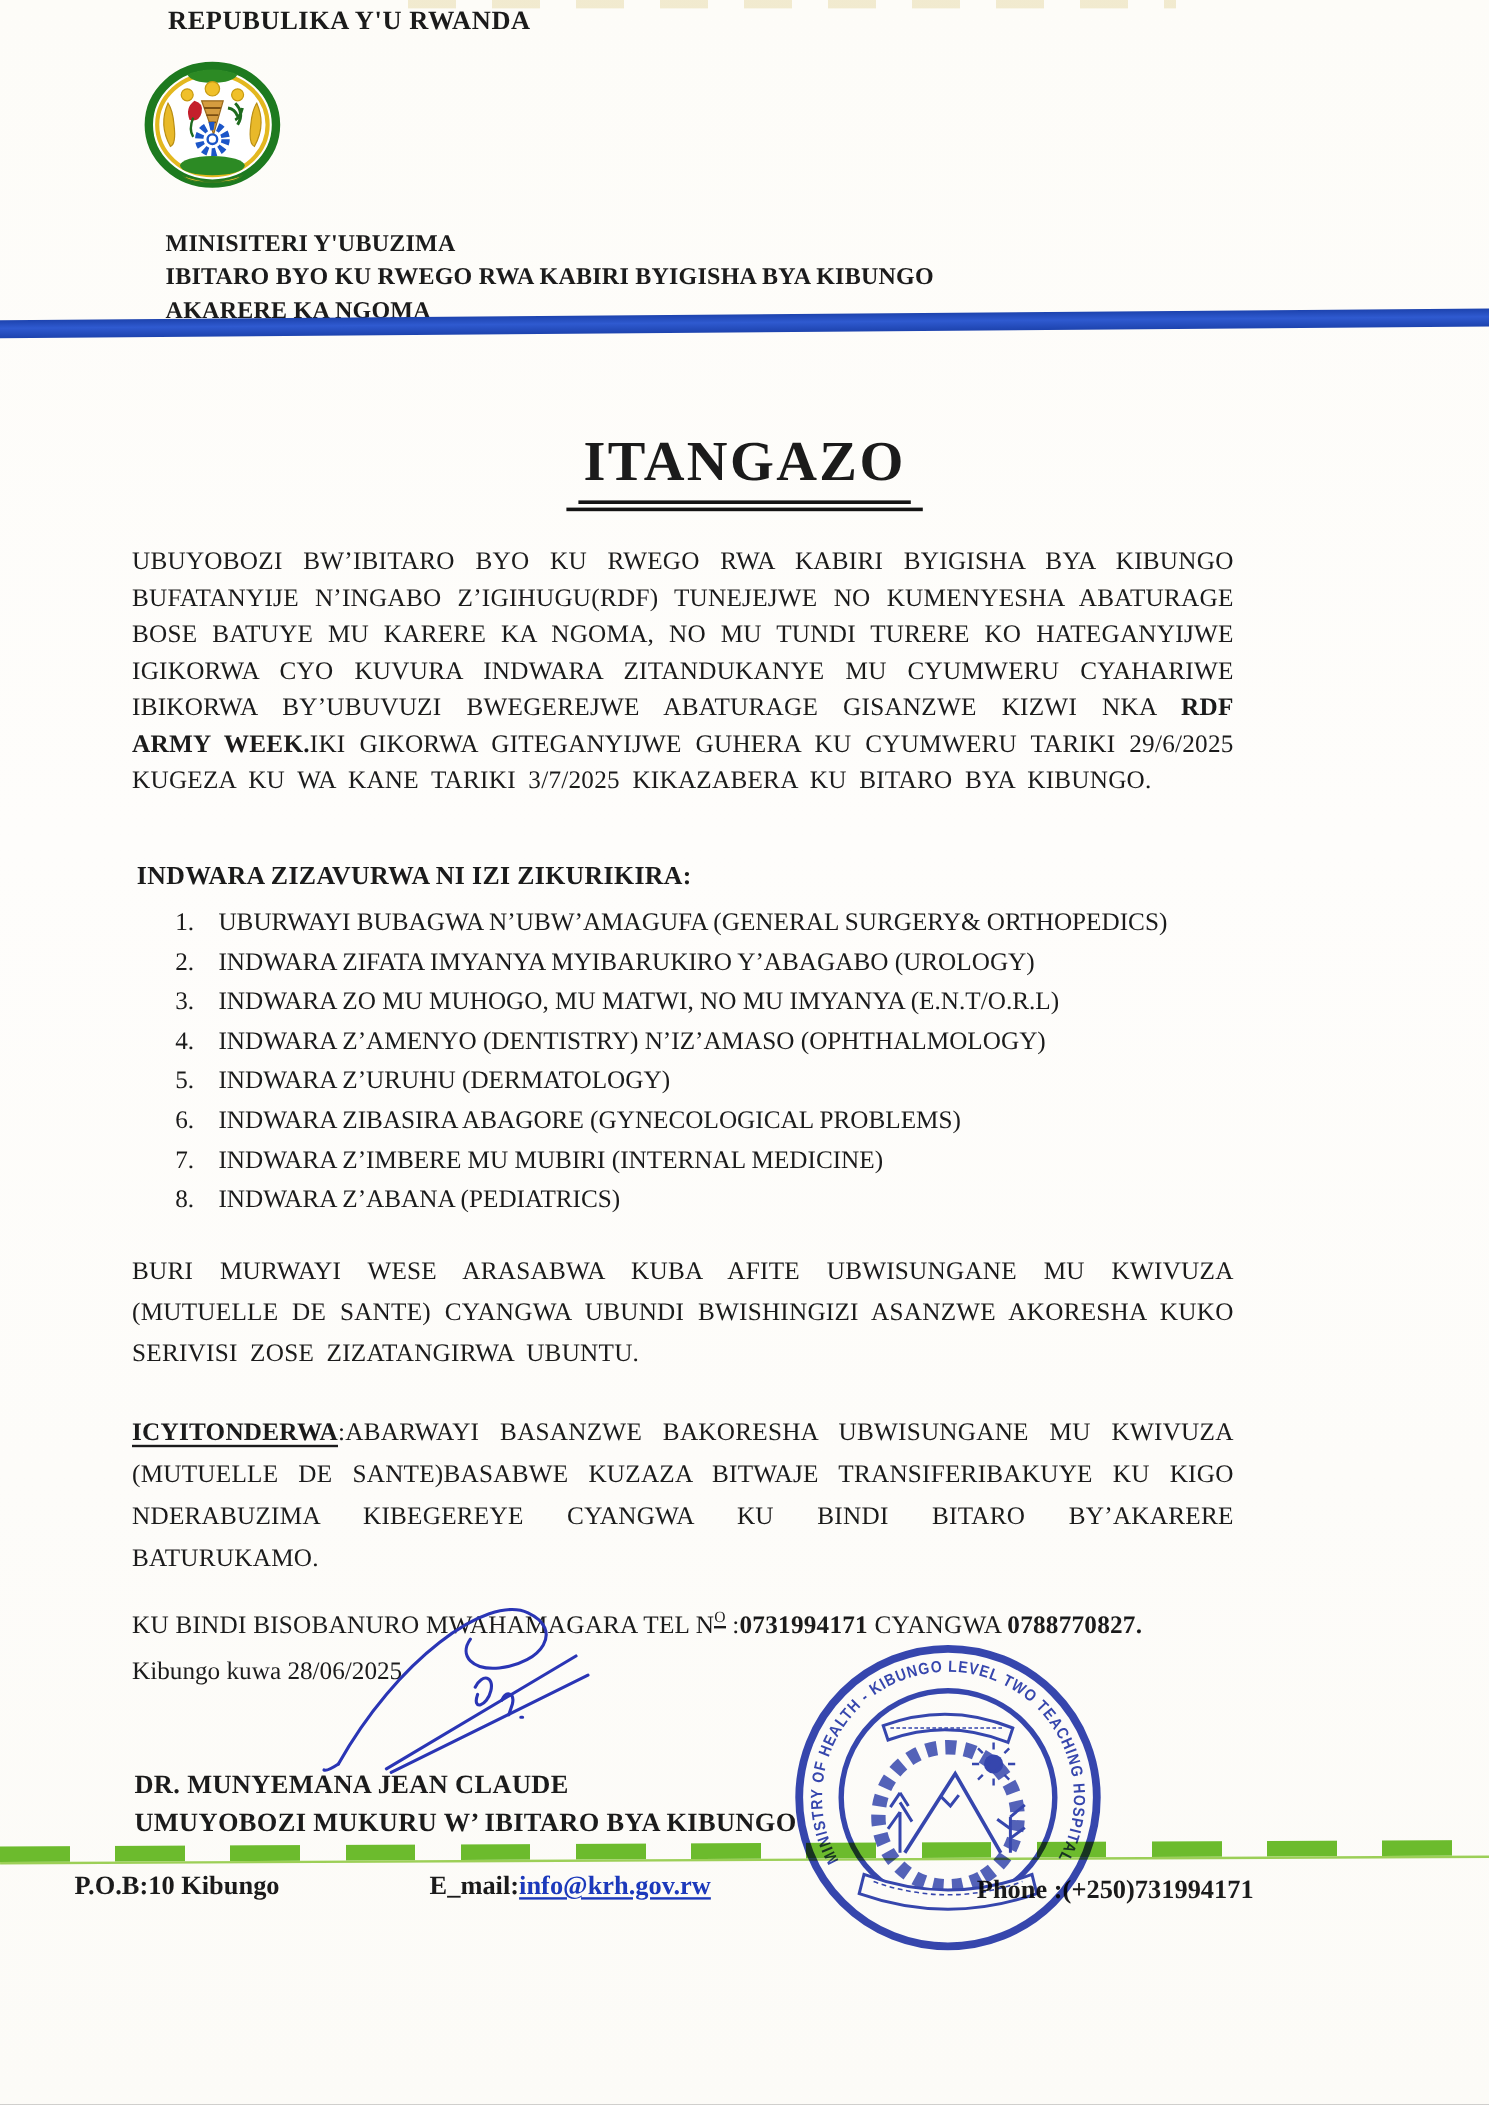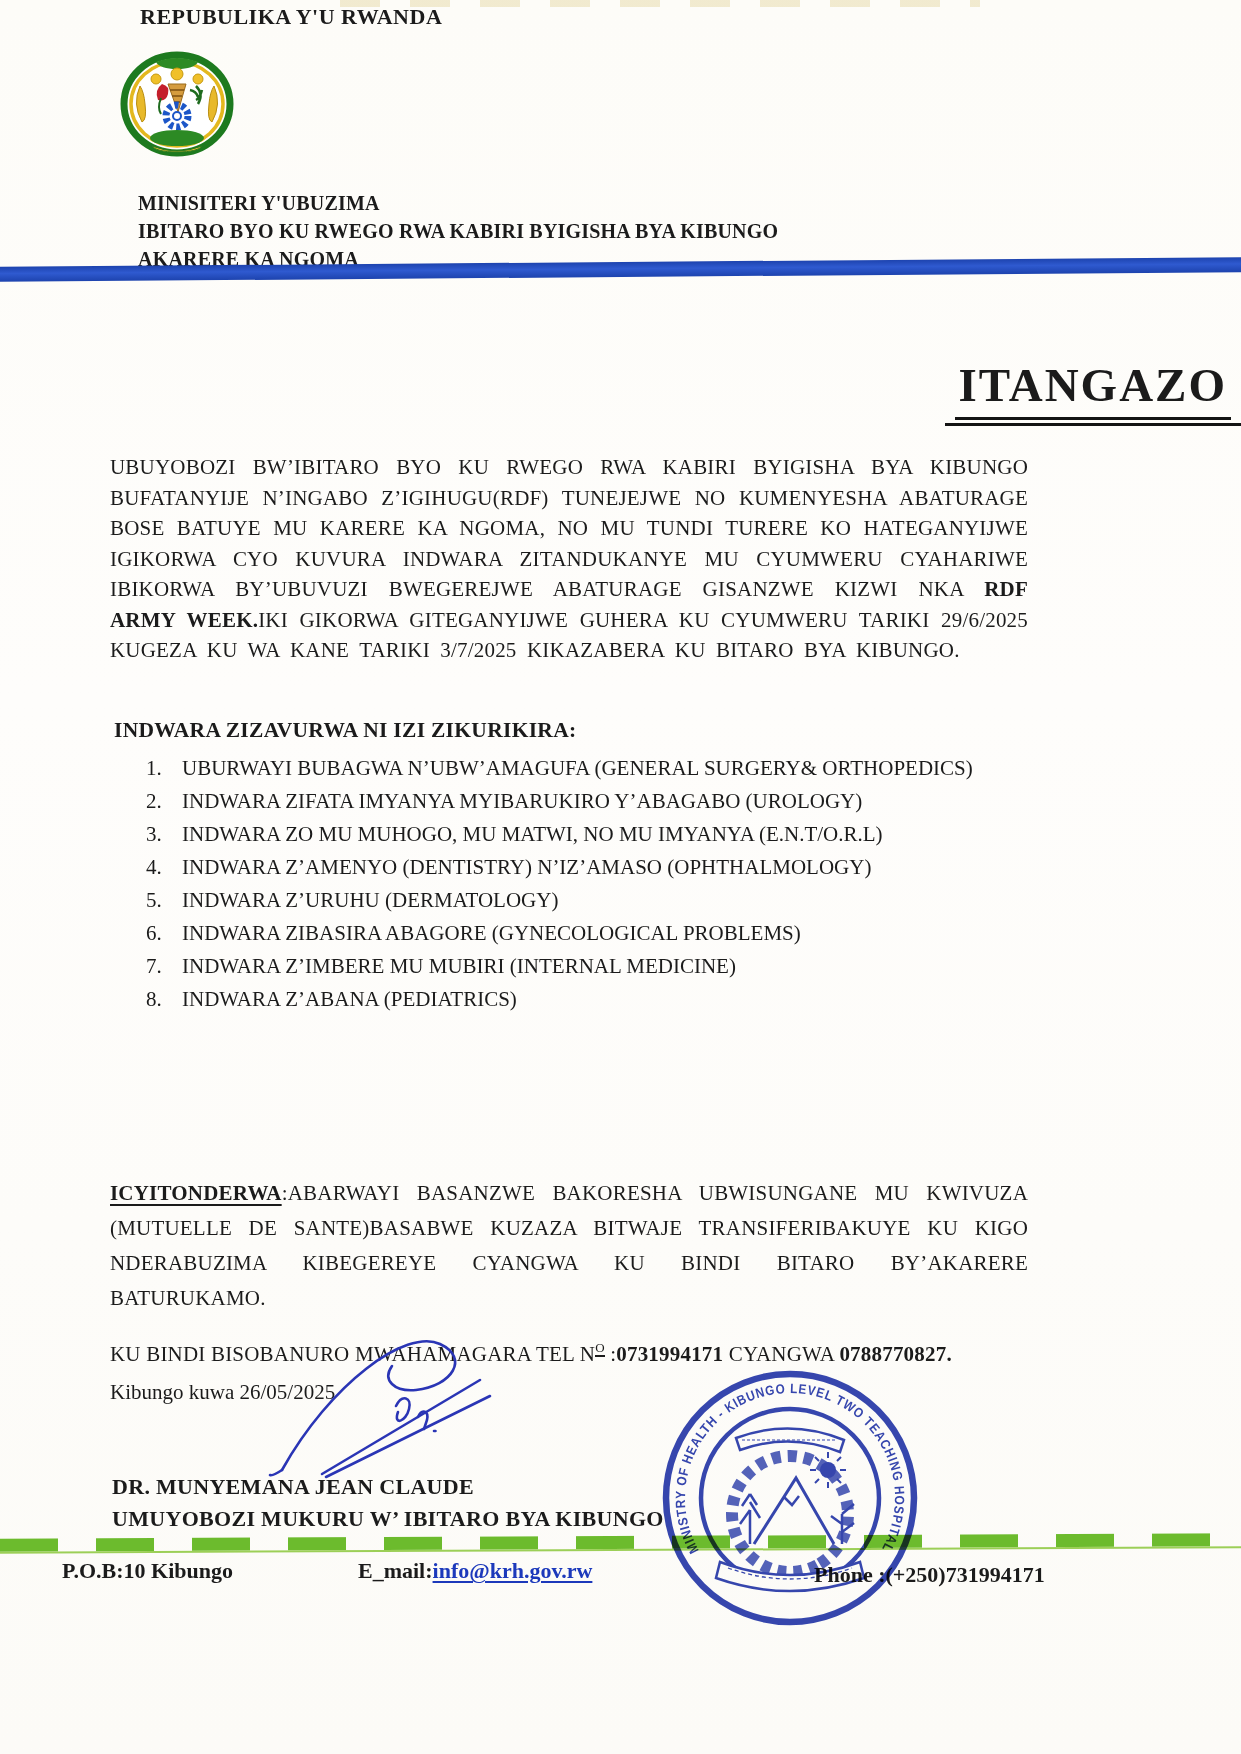--- a/index.html
+++ b/index.html
@@ -16,21 +16,21 @@
 
   
   .republic { left:140px; top:4px; font-size:22px; font-weight:bold; letter-spacing:.5px; }
   .ministry { left:138px; top:168px; font-size:20px; font-weight:bold; line-height:28px; letter-spacing:.2px;margin-top:21px; }
   .logo { left:118px; top:50px; }
 
   .blue-band { left:-6px; top:262px; width:1253px; height:15px;
     background:linear-gradient(180deg,#1d43ae 0%, #2f5ad0 45%, #1d43ae 100%);
     transform:rotate(-0.45deg); }
 
-  .title-wrap { left:0; top:358px; width:1241px; text-align:right; }
+  .title-wrap { left:0; top:358px; width:1241px; text-align:center; }
   .title-outer { display:inline-block; border-bottom:3px solid #141414; padding:0 10px 3px 10px; }
   .title-inner { display:inline-block; border-bottom:3px solid #141414; padding:0 4px 5px 4px;
     font-size:47px; font-weight:bold; letter-spacing:2px; }
 
   .body-text { font-size:21px; line-height:30.5px; text-align:justify; word-spacing:5px; letter-spacing:.2px; }
   .para1 { left:110px; top:452px; width:918px; }
   .bold { font-weight:bold; }
 
   .list-heading { left:114px; top:718px; font-size:21.5px; font-weight:bold; letter-spacing:.3px; }
   .disease-list { left:146px; top:752px; width:900px; font-size:21px; line-height:33px; }
@@ -137,29 +137,30 @@
       <div class="disease-row">
       <span class="disease-num">7.</span>
       <span>INDWARA Z’IMBERE MU MUBIRI (INTERNAL MEDICINE)</span>
     </div>
       <div class="disease-row">
       <span class="disease-num">8.</span>
       <span>INDWARA Z’ABANA (PEDIATRICS)</span>
     </div>
     </div>
 
+  <div class="abs body-text para2">BURI MURWAYI WESE ARASABWA KUBA AFITE UBWISUNGANE MU KWIVUZA (MUTUELLE DE SANTE) CYANGWA UBUNDI BWISHINGIZI ASANZWE AKORESHA KUKO SERIVISI ZOSE ZIZATANGIRWA UBUNTU.</div>
 
   <div class="abs body-text para3">
     <span class="note-label">ICYITONDERWA</span><span>:ABARWAYI BASANZWE BAKORESHA UBWISUNGANE MU KWIVUZA (MUTUELLE DE SANTE)BASABWE KUZAZA BITWAJE TRANSIFERIBAKUYE KU KIGO NDERABUZIMA KIBEGEREYE CYANGWA KU BINDI BITARO BY’AKARERE BATURUKAMO.</span>
   </div>
 
   <div class="abs contact">
     <span>KU BINDI BISOBANURO MWAHAMAGARA TEL N</span><span class="sup-o">O</span><span> :</span><span class="bold">0731994171</span><span> CYANGWA </span><span class="bold">0788770827.</span>
   </div>
-  <div class="abs date-line">Kibungo kuwa 26/05/2025</div>
+  <div class="abs date-line">Kibungo kuwa 28/06/2025</div>
 
   <div class="abs signature">
     <svg width="320" height="175" viewBox="0 0 320 175">
       <g stroke="#2a35b5" stroke-width="2.6" fill="none" stroke-linecap="round">
         <path d="M14,148 C62,62 138,6 172,22 C202,36 184,64 148,68 C126,70 114,58 124,44"></path>
         <path d="M128,84 c6,-12 16,-9 13,3 c-3,13 -16,17 -11,3 m20,5 c4,-9 11,-6 9,3 l-3,9 m10,2 l1.5,0"></path>
         <path d="M212,58 L54,152"></path>
         <path d="M222,74 L58,155"></path>
         <path d="M14,148 C8,152 4,154 2,153"></path>
       </g>

